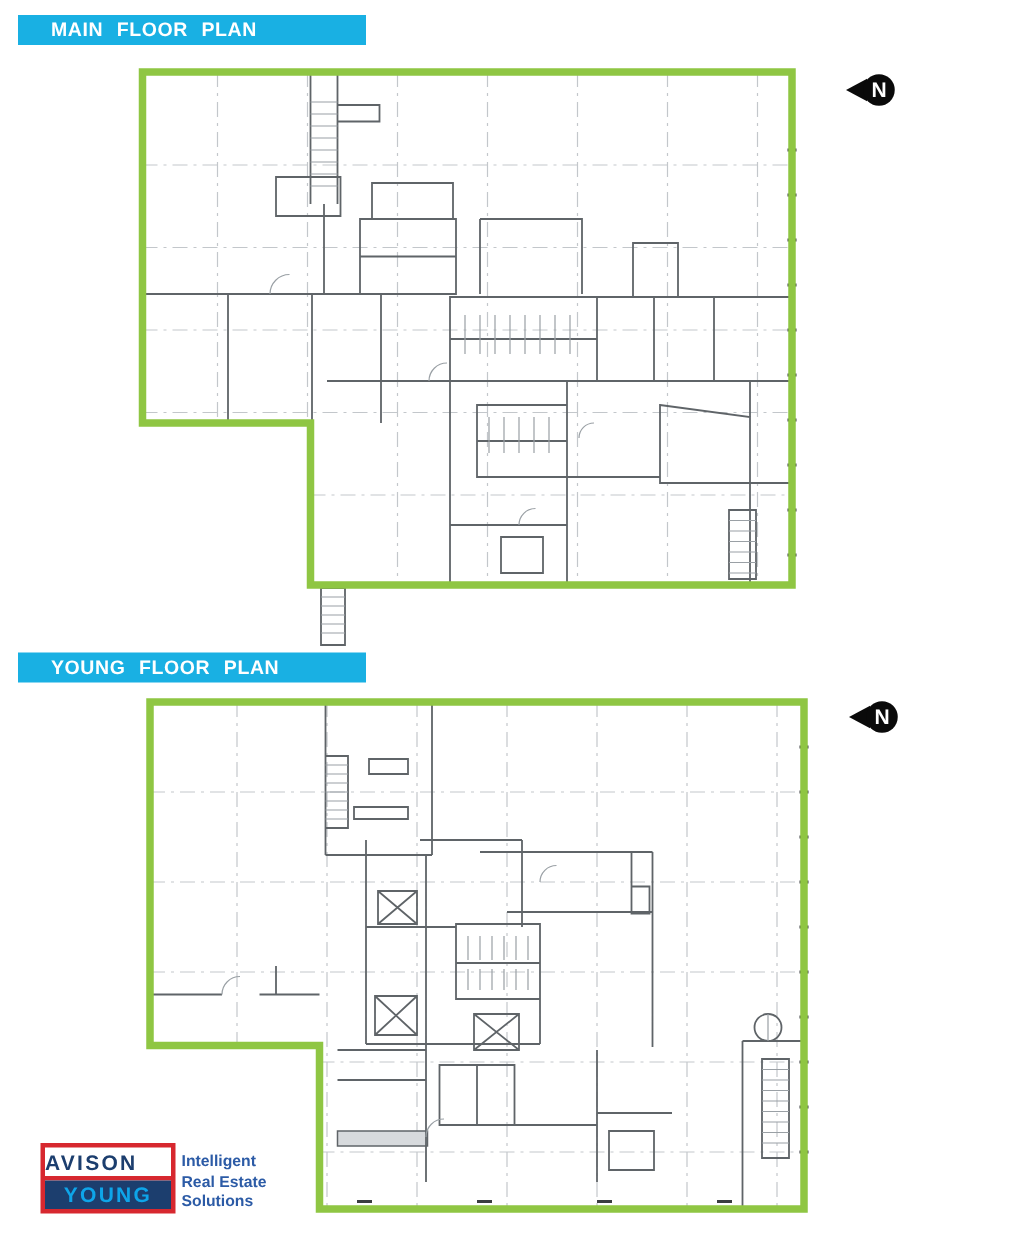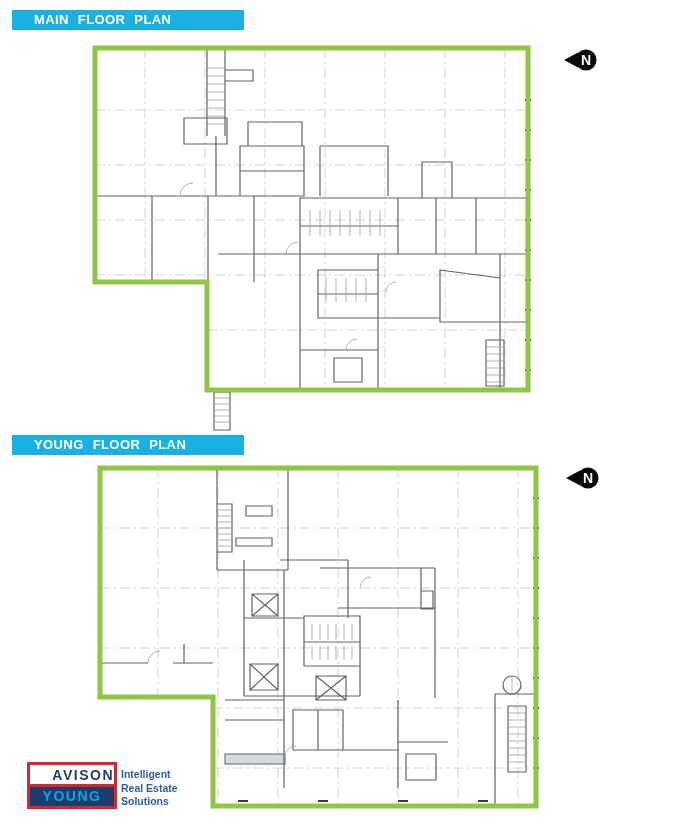--- a/index.html
+++ b/index.html
@@ -13,21 +13,21 @@
   .banner-second{top:435px;}
   .plan{position:absolute;}
   .plan-main{left:88px;top:40px;}
   .plan-second{left:88px;top:458px;}
   .north{position:absolute;}
   .north-1{left:563px;top:48px;}
   .north-2{left:565px;top:466px;}
   .north text{fill:#ffffff;font-family:"Liberation Sans",sans-serif;font-weight:bold;font-size:14px;}
   .ay-logo{position:absolute;left:27px;top:762px;width:84px;border:3px solid #d7282f;
            background:#ffffff;box-sizing:content-box;}
-  .ay-top{height:19px;line-height:20px;text-align:right;color:#1c3e6e;font-weight:bold;
+  .ay-top{height:19px;line-height:20px;text-align:left;color:#1c3e6e;font-weight:bold;
           font-size:14px;letter-spacing:1.5px;}
   .ay-div{height:3px;background:#d7282f;}
   .ay-bottom{height:19px;line-height:19px;text-align:center;color:#0ea5e9;background:#1c3e6e;
              font-weight:bold;font-size:14px;letter-spacing:1.5px;}
   .tagline{position:absolute;left:121px;top:768px;color:#2c5ba6;font-size:10.5px;
            font-weight:bold;line-height:13.5px;}
   .grid-path{stroke:#c3c7cb;stroke-width:.8;fill:none;stroke-dasharray:10 4 2 4;}
   .wall-path{stroke:#5f6468;stroke-width:1.2;fill:none;}
   .light-path{stroke:#9aa0a5;stroke-width:.8;fill:none;}
   .tick-path{stroke:#3a3d40;stroke-width:2;fill:none;}

